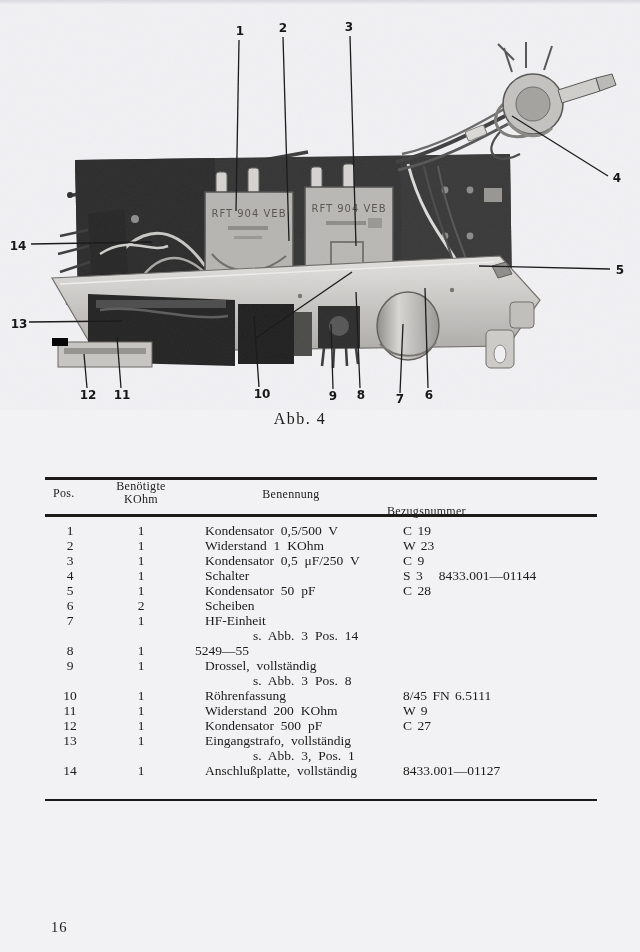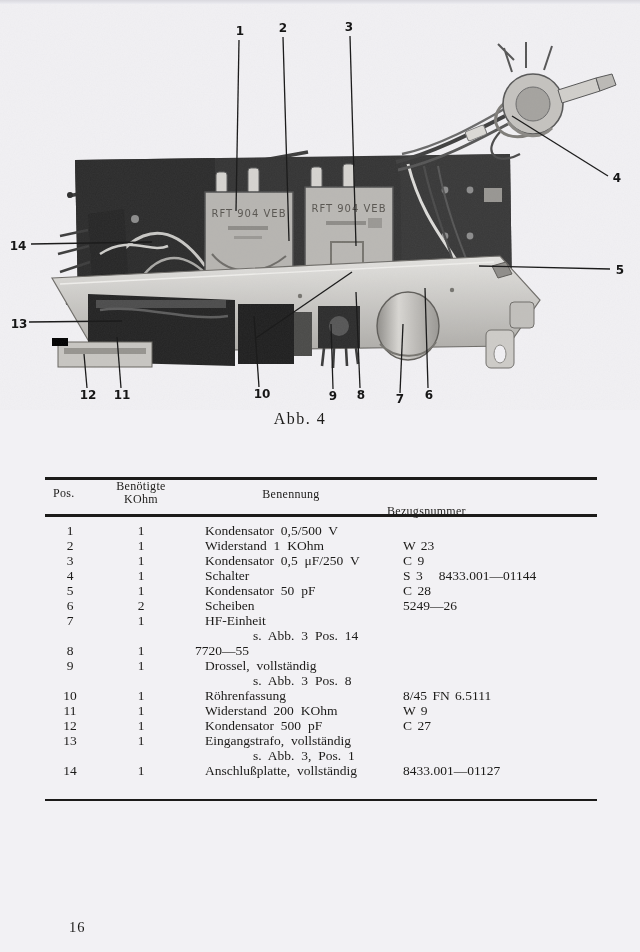--- a/index.html
+++ b/index.html
@@ -28,21 +28,21 @@
   .th-qty{left:95px;top:480px;width:92px;text-align:center;line-height:13px;}
   .th-name{left:187px;top:487px;width:208px;text-align:center;}
   .th-ref{left:387px;top:504px;}
   .rows{position:absolute;left:45px;top:523px;width:552px;font-size:13.5px;}
   .row{display:grid;grid-template-columns:50px 92px 208px 1fr;line-height:15px;}
   .c-pos{text-align:center;}
   .c-qty{text-align:center;}
   .c-name{padding-left:18px;word-spacing:3.5px;}
   .c-ref{padding-left:8px;white-space:pre;word-spacing:2px;}
   .note-line{padding-left:48px;word-spacing:3.5px;}
-  .page-number{position:absolute;left:69px;top:919px;font-size:14.5px;letter-spacing:1px;}
+  .page-number{position:absolute;left:51px;top:919px;font-size:14.5px;letter-spacing:1px;}
 </style>
 </head>
 <body>
 
 <div class="page">
   <div class="scan-edge"></div>
 
   <div class="figure-wrap">
     <svg id="figure-svg" width="640" height="406" viewBox="0 0 640 406">
       <defs>
@@ -214,20 +214,21 @@
   <div class="th th-ref">Bezugsnummer</div>
   <div class="rule rule-mid"></div>
 
   <div class="rows" id="table-rows">
       <div class="row">
         <div class="c-pos">1</div>
         <div class="c-qty">1</div>
         <div class="c-name">
           <div>Kondensator 0,5/500 V</div>
         </div>
+        <div class="c-ref">C 19</div>
       </div>
       <div class="row">
         <div class="c-pos">2</div>
         <div class="c-qty">1</div>
         <div class="c-name">
           <div>Widerstand 1 KOhm</div>
         </div>
         <div class="c-ref">W 23</div>
       </div>
       <div class="row">
@@ -253,35 +254,34 @@
           <div>Kondensator 50 pF</div>
         </div>
         <div class="c-ref">C 28</div>
       </div>
       <div class="row">
         <div class="c-pos">6</div>
         <div class="c-qty">2</div>
         <div class="c-name">
           <div>Scheiben</div>
         </div>
-        <div class="c-ref">5249—26</div>
       </div>
       <div class="row">
         <div class="c-pos">7</div>
         <div class="c-qty">1</div>
         <div class="c-name">
           <div>HF-Einheit</div>
           <div class="note-line">s. Abb. 3 Pos. 14</div>
         </div>
         <div class="c-ref"></div>
       </div>
       <div class="row">
         <div class="c-pos">8</div>
         <div class="c-qty">1</div>
-        <div class="c-ref">7720—55</div>
+        <div class="c-ref">5249—55</div>
       </div>
       <div class="row">
         <div class="c-pos">9</div>
         <div class="c-qty">1</div>
         <div class="c-name">
           <div>Drossel, vollständig</div>
           <div class="note-line">s. Abb. 3 Pos. 8</div>
         </div>
         <div class="c-ref"></div>
       </div>

